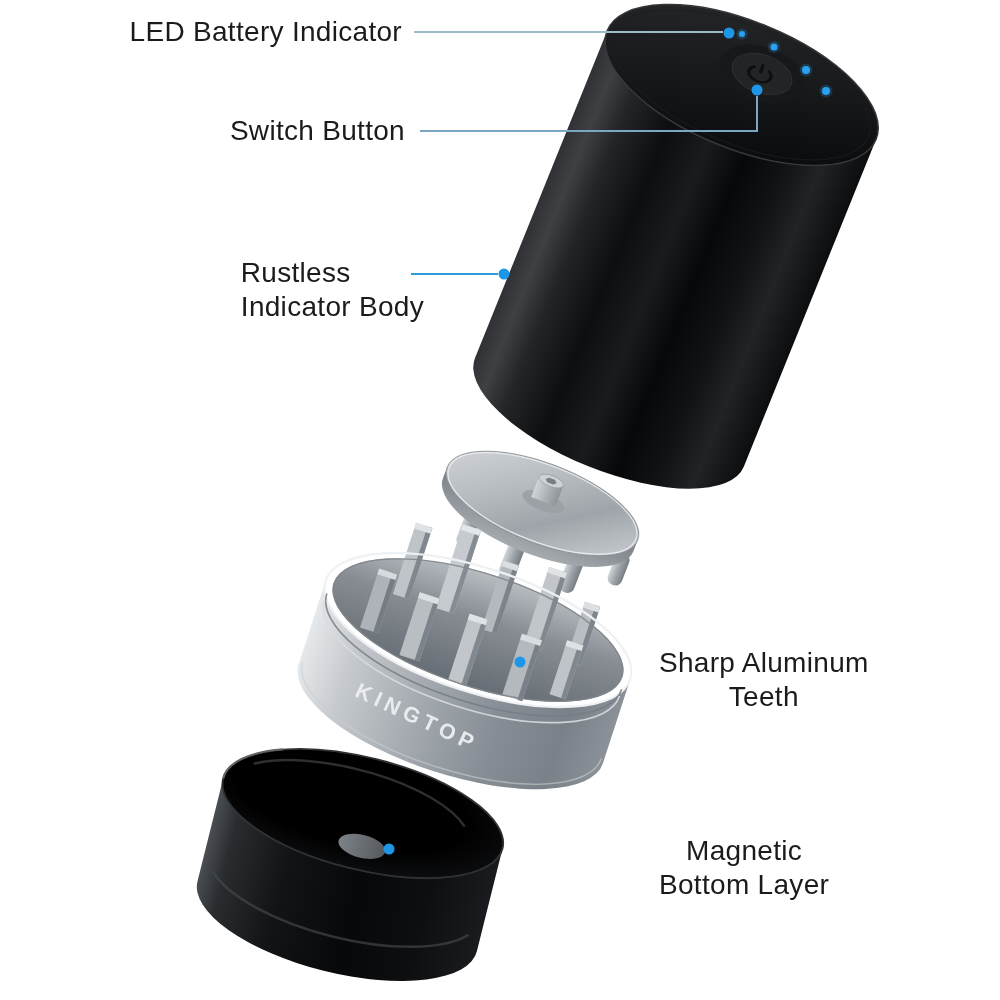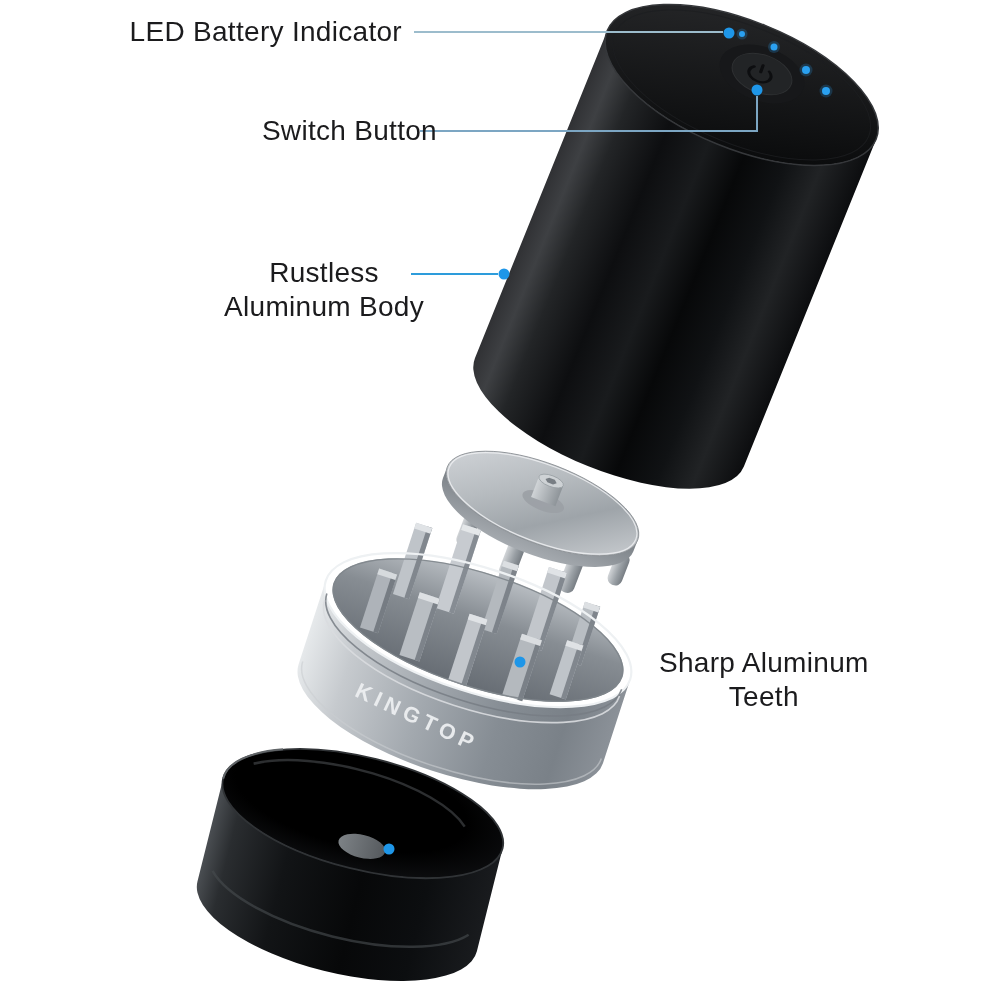--- a/index.html
+++ b/index.html
@@ -12,21 +12,21 @@
   }
   .stage svg{position:absolute;left:0;top:0;}
   .label{
     position:absolute;
     font-size:28px;
     line-height:34px;
     letter-spacing:0.3px;
     color:#1b1b1d;
     white-space:nowrap;
   }
-  .label.right{text-align:center;margin-left:25px;}
+  .label.right{text-align:left;margin-left:25px;}
   .label.left{text-align:center;}
 </style>
 </head>
 <body>
 
 <div class="stage">
 
   <svg width="1000" height="1000" viewBox="0 0 1000 1000">
     <defs>
       <linearGradient id="bodyGrad" x1="0" y1="0" x2="1" y2="0">
@@ -231,26 +231,30 @@
       <circle cx="729" cy="33" r="5.5"></circle>
       <circle cx="757" cy="90" r="5.5"></circle>
       <circle cx="504" cy="274" r="5.5"></circle>
       <circle cx="520" cy="662" r="5.5"></circle>
       <circle cx="389" cy="849" r="5.5"></circle>
     </g>
   </svg>
 
   <div class="label right" style="right:598px; top:15px;">LED Battery Indicator</div>
 
-  <div class="label right" style="right:563px; top:114px;">Switch Button</div>
+  <div class="label right" style="right:595px; top:114px;">Switch Button</div>
 
   <div class="label right" style="right:576px; top:256px;">
     <div>Rustless</div>
-    <div>Aluminum Body</div>
+    <div>Indicator Body</div>
   </div>
 
   <div class="label left" style="left:659px; top:646px;">
     <div>Sharp Aluminum</div>
     <div>Teeth</div>
   </div>
 
+  <div class="label left" style="left:659px; top:834px;">
+    <div>Magnetic</div>
+    <div>Bottom Layer</div>
+  </div>
 
 </div>
 
 </body></html>

